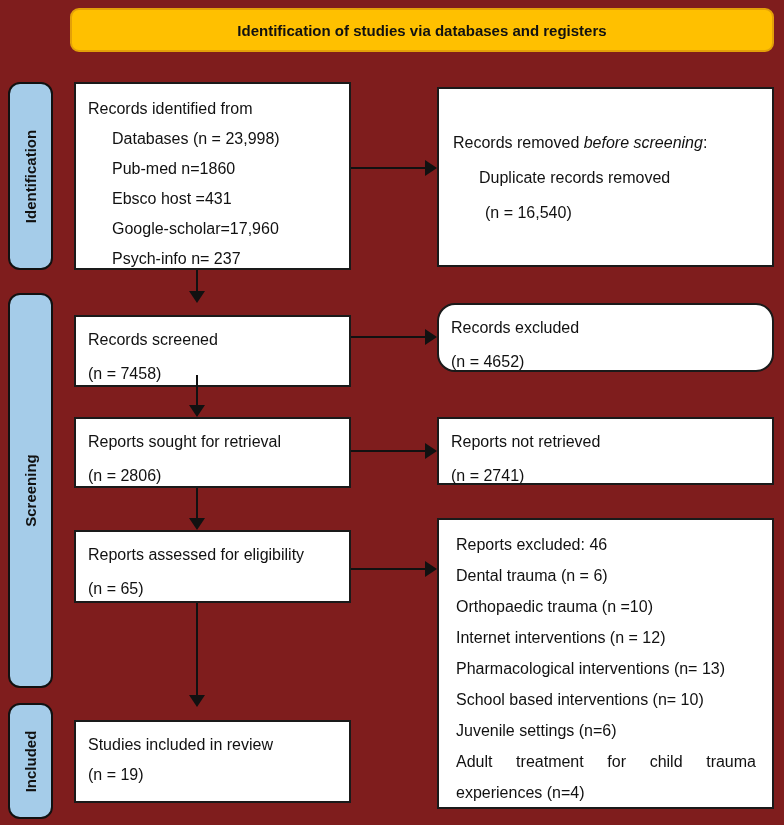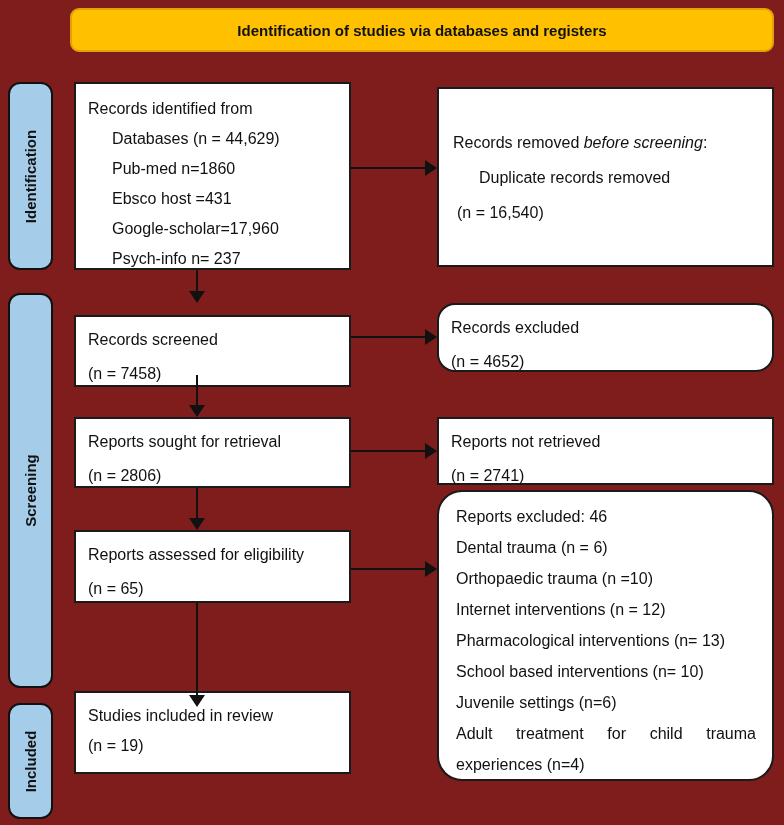--- a/index.html
+++ b/index.html
@@ -57,31 +57,31 @@
     line-height: 30px;
   }
   .box.left  { left: 74px;  width: 277px; }
   .box.right { left: 437px; width: 337px; }
 
   .box-records-identified { top: 82px;  height: 188px; padding: 10px 10px 0 12px; }
   .box-records-identified .sub { margin-left: 24px; }
 
   .box-records-removed { top: 87px; height: 180px; padding: 36px 10px 0 14px; line-height: 35px; }
   .box-records-removed .sub  { margin-left: 26px; }
-  .box-records-removed .sub2 { margin-left: 4px; }
+  .box-records-removed .sub2 { margin-left: 32px; }
 
   .two-line { padding: 6px 10px 0 12px; line-height: 34px; }
   .box-records-screened      { top: 303px; height: 72px; margin-top: 12px; }
   .box-records-excluded      { top: 303px; height: 69px; border-radius: 18px; }
   .box-reports-sought        { top: 417px; height: 71px; }
   .box-reports-not-retrieved { top: 417px; height: 68px; }
   .box-reports-assessed      { top: 530px; height: 73px; }
-  .box-studies-included      { top: 691px; height: 83px; padding: 8px 10px 16px 12px; }
-
-  .box-reports-excluded-list { top: 490px; height: 291px; padding: 9px 16px 0 17px; line-height: 31px; border-radius: 25px; }
+  .box-studies-included      { top: 720px; height: 83px; padding: 8px 10px 16px 12px; }
+
+  .box-reports-excluded-list { top: 518px; height: 291px; padding: 9px 16px 0 17px; line-height: 31px; }
   .box-reports-excluded-list .justify { text-align: justify; }
 
   .vline, .hline {
     position: absolute;
     background: #111;
   }
   .vline { width: 2px; left: 196px; }
   .hline { height: 2px; }
   .head-down {
     position: absolute; left: 189px;
@@ -111,21 +111,21 @@
   </div>
   <div class="stage stage-screening">
     <span>Screening</span>
   </div>
   <div class="stage stage-included">
     <span>Included</span>
   </div>
 
   <div class="box left box-records-identified">
     <div>Records identified from</div>
-    <div class="sub">Databases (n = 44,629)</div>
+    <div class="sub">Databases (n = 23,998)</div>
     <div class="sub">Pub-med n=1860</div>
     <div class="sub">Ebsco host =431</div>
     <div class="sub">Google-scholar=17,960</div>
     <div class="sub">Psych-info n= 237</div>
   </div>
 
   <div class="box right box-records-removed">
     <div><span>Records removed </span><span class="italic">before screening</span><span>:</span></div>
     <div class="sub">Duplicate records removed</div>
     <div class="sub2">(n = 16,540)</div>

